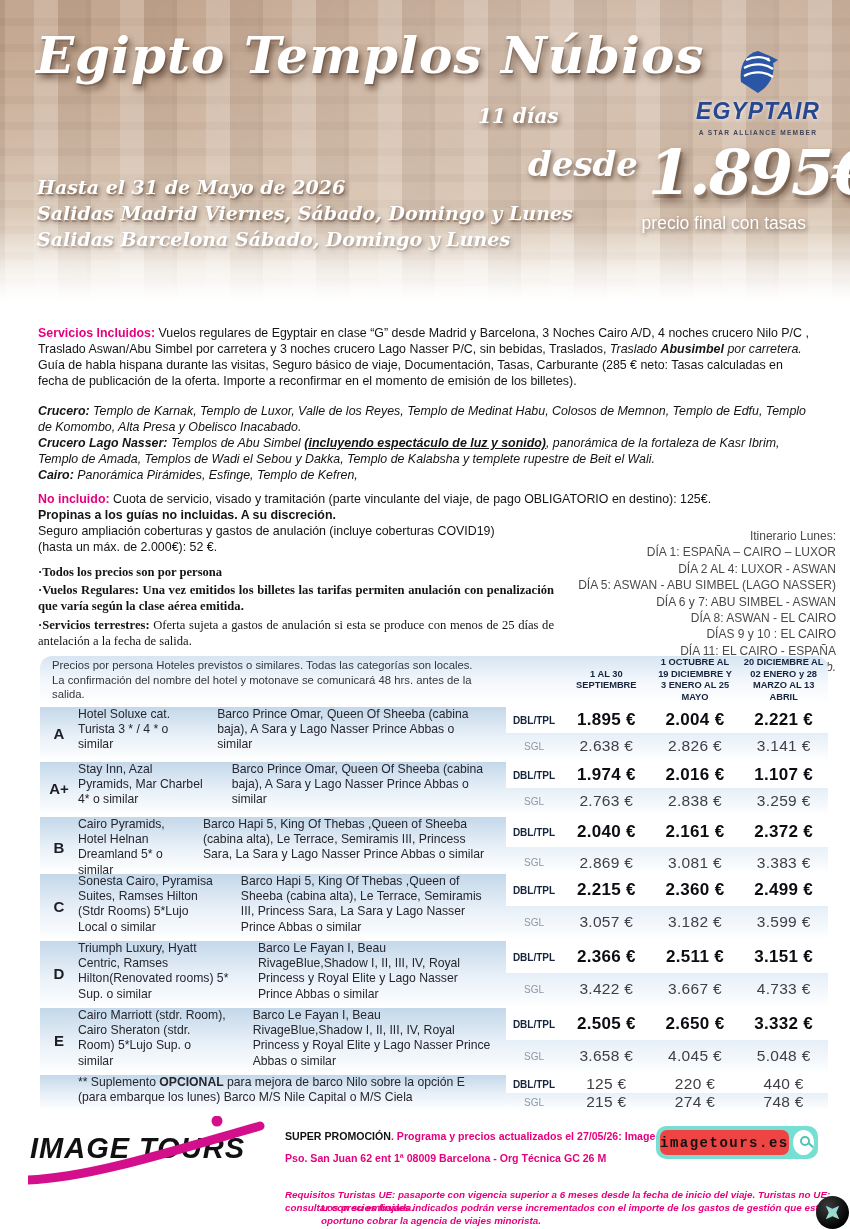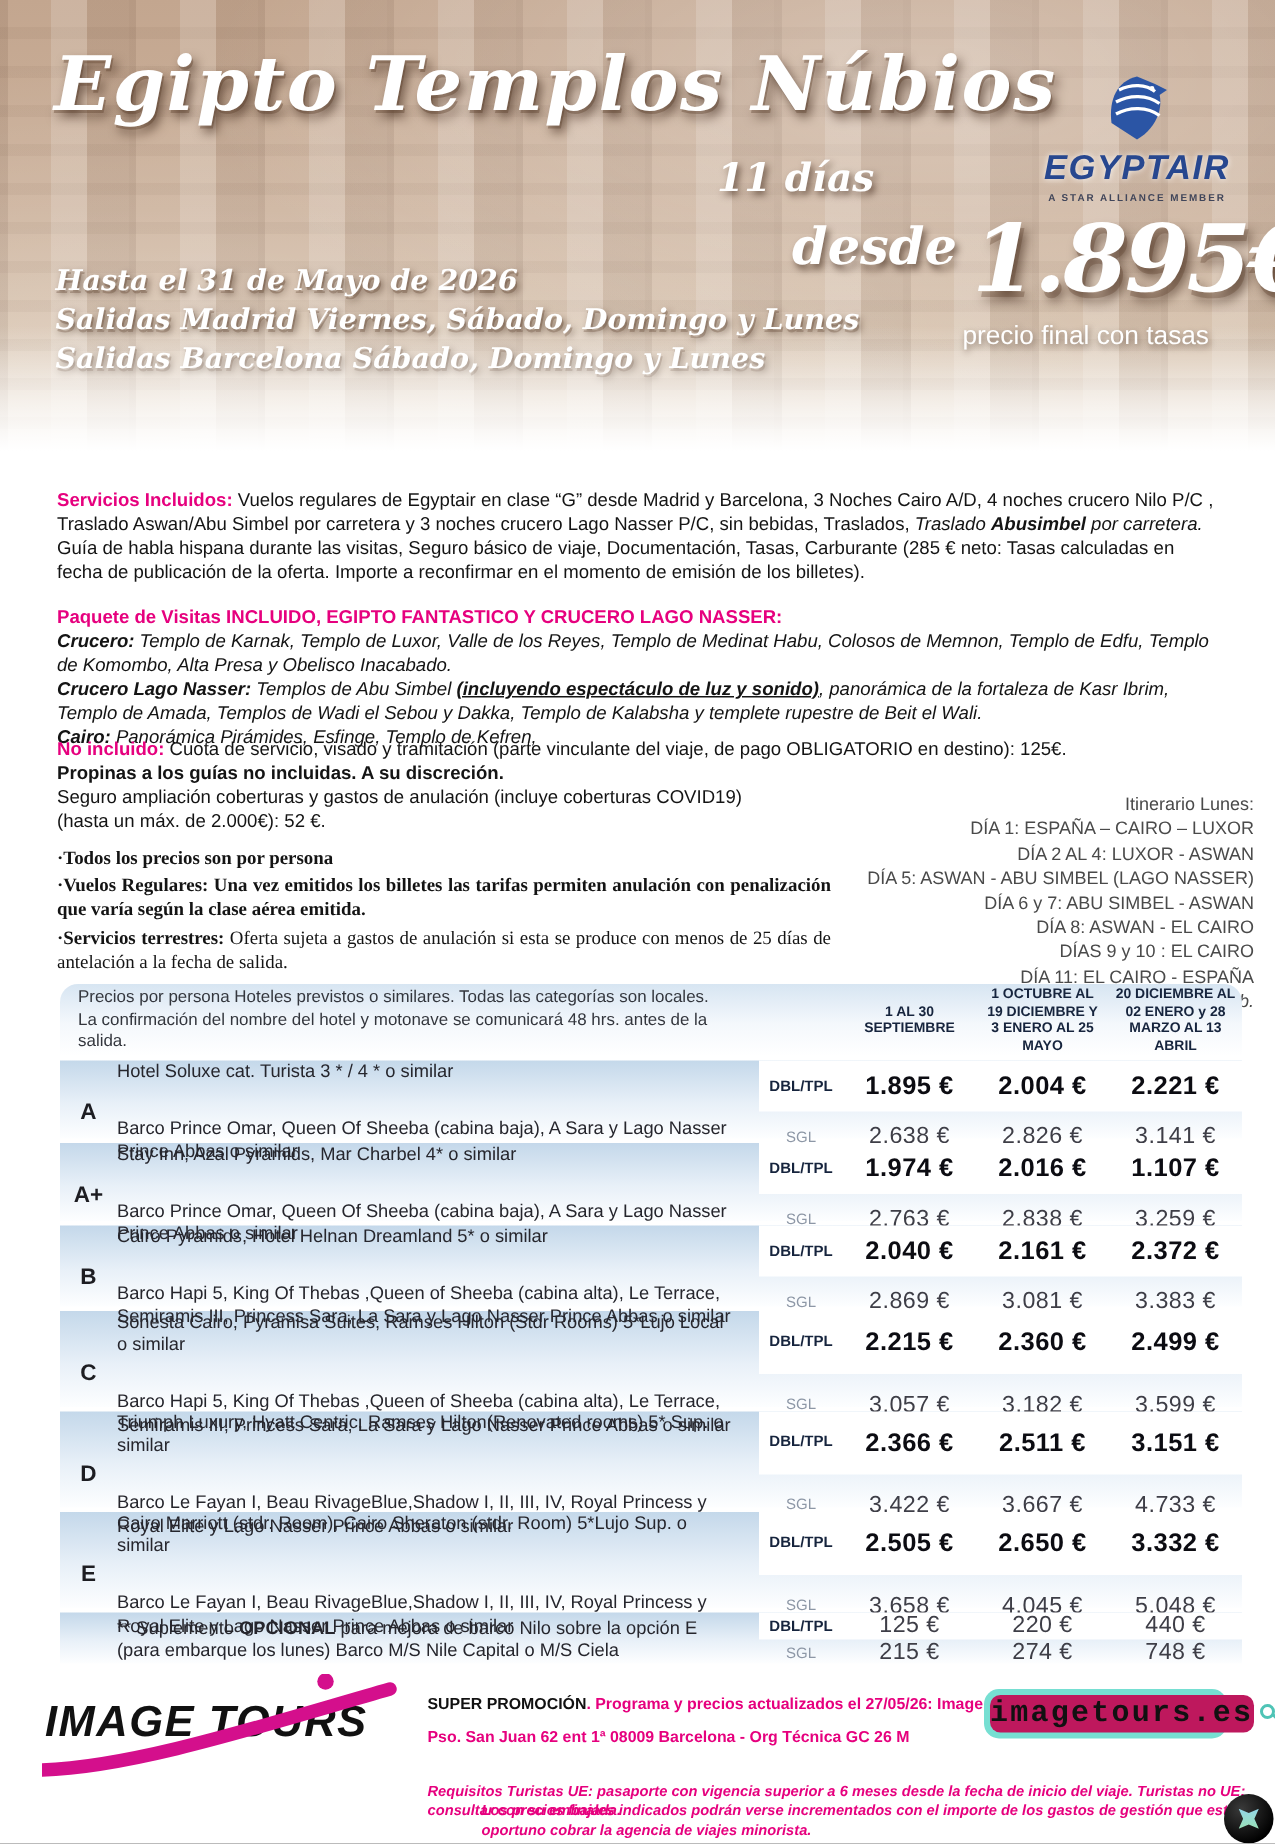--- a/index.html
+++ b/index.html
@@ -22,21 +22,21 @@
       repeating-linear-gradient(0deg, rgba(110,80,60,.07) 0 8px, rgba(255,255,255,0) 8px 26px),
       linear-gradient(180deg,#c3a68f 0%,#ccb29c 45%,#dac7b3 78%,#efe6da 100%);
   }
   .hero::after{content:"";position:absolute;left:0;bottom:0;width:100%;height:95px;
     background:linear-gradient(180deg, rgba(255,255,255,0) 0%, #ffffff 88%);}
   .script{font-family:"DejaVu Serif",serif;font-style:italic;font-weight:bold;color:#fff;}
   .hero-title{position:absolute;left:36px;top:26px;font-size:50px;letter-spacing:1px;
     text-shadow:1px 2px 0 rgba(90,60,40,.35),3px 5px 7px rgba(55,32,18,.6);white-space:nowrap;}
   .hero-subtitle{position:absolute;left:44px;top:103px;font-size:25px;
     text-shadow:1px 2px 0 rgba(90,60,40,.3),2px 4px 6px rgba(55,32,18,.55);white-space:nowrap;}
-  .hero-duration{position:absolute;left:478px;top:104px;font-size:26px;
+  .hero-duration{position:absolute;left:478px;top:104px;font-size:20px;
     text-shadow:2px 3px 5px rgba(55,32,18,.6);}
   .hero-dates{position:absolute;left:37px;top:174px;font-size:19px;line-height:26px;
     text-shadow:1px 2px 0 rgba(90,60,40,.3),2px 3px 5px rgba(55,32,18,.55);white-space:nowrap;}
   .airline{position:absolute;right:14px;top:50px;width:156px;text-align:center;}
   .airline-emblem{display:block;margin:0 auto 2px auto;}
   .airline-name{font-size:23px;font-weight:bold;font-style:italic;color:var(--egyptblue);
     letter-spacing:1px;text-shadow:0 0 4px rgba(255,255,255,.85);}
   .airline-note{margin-top:4px;font-size:6.6px;letter-spacing:1.3px;color:#41465a;font-weight:bold;}
   .price-block{position:absolute;right:12px;top:136px;width:310px;text-align:right;}
   .price-desde{font-size:34px;vertical-align:18px;margin-right:10px;
@@ -70,21 +70,21 @@
   .thead-notes{padding-left:12px;font-size:11.3px;line-height:14.5px;color:#33363d;}
   .thead-cols{display:grid;grid-template-columns:56px 1fr 1fr 1fr;height:100%;align-items:center;}
   .thead-col{font-size:9.3px;font-weight:bold;color:var(--navy);text-align:center;line-height:11.5px;padding:0 4px;}
   .trow{
     display:grid;grid-template-columns:38px 1fr 322px;
     background:linear-gradient(180deg,#c4d8ea 0%,#e8f0f8 55%,#fdfeff 100%);
     margin-bottom:3px;
   }
   .h-a{height:52px;} .h-b{height:54px;} .h-c{height:64px;} .h-s{height:34px;}
   .tletter{display:flex;align-items:center;justify-content:center;font-size:15px;font-weight:bold;color:#1d1d22;}
-  .tdesc{display:flex;flex-direction:column;justify-content:center;padding-right:14px;
+  .tdesc{display:flex;justify-content:center;padding-right:14px;
     font-size:12.2px;line-height:15.2px;color:#26262d;gap:23px;}
   .tprices{display:flex;flex-direction:column;}
   .prow{flex:1;display:grid;grid-template-columns:56px 1fr 1fr 1fr;align-items:center;}
   .prow.dbl{background:#ffffff;}
   .plabel{font-size:10px;font-weight:bold;color:var(--navy);text-align:center;}
   .plabel.sgll{color:#8d97a6;font-weight:normal;}
   .pval{text-align:center;font-size:15.5px;color:#3e3e47;letter-spacing:.3px;}
   .pval.b{font-size:17px;font-weight:bold;color:#0c0c12;}
   
   .logo{position:absolute;left:28px;top:1116px;width:238px;height:76px;}
@@ -98,22 +98,22 @@
   .f-address{top:1152px;font-size:10.6px;color:var(--pink);font-weight:bold;}
   .f-cond{top:1172px;font-size:10.6px;color:var(--pink);}
   .f-cond .lead{font-weight:bold;}
   .f-cond .link{font-weight:bold;text-decoration:underline;cursor:pointer;}
   .f-cond .post{font-style:italic;}
   .f-req{width:560px;font-size:9.8px;color:var(--pink);font-style:italic;font-weight:600;line-height:12.5px;}
   .f-req1{top:1189px;}
   .f-req2{top:1202px;margin-left:36px;}
   .searchbox{position:absolute;left:656px;top:1126px;width:162px;height:33px;
     background:var(--teal);border-radius:10px;display:flex;align-items:center;padding:4px;gap:4px;cursor:pointer;}
-  .s-field{flex:1;height:100%;background:#be185d;border-radius:7px;display:flex;align-items:center;
-    justify-content:center;font-size:20px;font-weight:bold;letter-spacing:1.5px;color:#111;
+  .s-field{flex:1;height:100%;background:#ef4444;border-radius:7px;display:flex;align-items:center;
+    justify-content:center;font-size:14px;font-weight:bold;letter-spacing:1.5px;color:#111;
     font-family:"Liberation Mono","DejaVu Sans Mono",monospace;}
   .s-btn{width:25px;height:25px;background:#fff;border-radius:50%;display:flex;align-items:center;justify-content:center;}
   .mag{position:relative;width:10px;height:10px;border:2.2px solid #4fc4b6;border-radius:50%;margin:-3px -3px 0 0;}
   .mag::after{content:"";position:absolute;width:7px;height:2.4px;background:#4fc4b6;
     transform:rotate(45deg);right:-6px;bottom:-2px;border-radius:2px;}
   .chat{position:absolute;right:1px;bottom:0;width:33px;height:33px;border-radius:50%;
     background:radial-gradient(circle at 35% 30%,#3a3a3a,#000 75%);display:flex;align-items:center;
     justify-content:center;cursor:pointer;}
   .chat-star{width:19px;height:19px;background:linear-gradient(135deg,#8fd0ff 0%,#9fe7a0 100%);
     clip-path:polygon(50% 0,64% 36%,100% 50%,64% 64%,50% 100%,36% 64%,0 50%,36% 36%);
@@ -148,21 +148,20 @@
       <span class="script price-desde">desde</span><span class="script price-big">1.895€</span>
       <div class="price-note">precio final con tasas</div>
     </div>
   </div>
 
   <div class="para p1">
     <span class="pink-b">Servicios Incluidos:</span><span> Vuelos regulares de Egyptair en clase “G” desde Madrid y Barcelona, 3 Noches Cairo A/D, 4 noches crucero Nilo P/C , Traslado Aswan/Abu Simbel por carretera y 3 noches crucero Lago Nasser P/C, sin bebidas, Traslados, </span><span class="it">Traslado </span><span class="bi">Abusimbel</span><span class="it"> por carretera.</span><span> Guía de habla hispana durante las visitas, Seguro básico de viaje, Documentación, Tasas, Carburante (285 € neto: Tasas calculadas en fecha de publicación de la oferta. Importe a reconfirmar en el momento de emisión de los billetes).</span>
   </div>
 
   <div class="para p2">
-    <div class="pink-b">Paquete de Visitas INCLUIDO, EGIPTO FANTASTICO Y CRUCERO LAGO NASSER:</div>
     <div><span class="bi">Crucero:</span><span class="it"> Templo de Karnak, Templo de Luxor,  Valle de los Reyes, Templo de Medinat Habu, Colosos de Memnon, Templo de Edfu, Templo de Komombo, Alta Presa y Obelisco Inacabado.</span></div>
     <div><span class="bi">Crucero Lago Nasser:</span><span class="it"> Templos de Abu Simbel </span><span class="biu">(incluyendo espectáculo de luz y sonido)</span><span class="it">, panorámica de la fortaleza de Kasr Ibrim, Templo de Amada, Templos de Wadi el Sebou y Dakka, Templo de Kalabsha y templete rupestre de Beit el Wali.</span></div>
     <div><span class="bi">Cairo:</span><span class="it"> Panorámica Pirámides, Esfinge, Templo de Kefren,</span></div>
   </div>
 
   <div class="para p3">
     <div><span class="pink-b">No incluido:</span><span> Cuota de servicio, visado y tramitación (parte vinculante del viaje, de pago OBLIGATORIO en destino):  125€.</span></div>
     <div class="bold">Propinas a los guías no incluidas. A su discreción.</div>
     <div>Seguro ampliación coberturas y gastos de anulación (incluye coberturas COVID19)</div>
     <div>(hasta un máx. de 2.000€): 52 €.</div>

